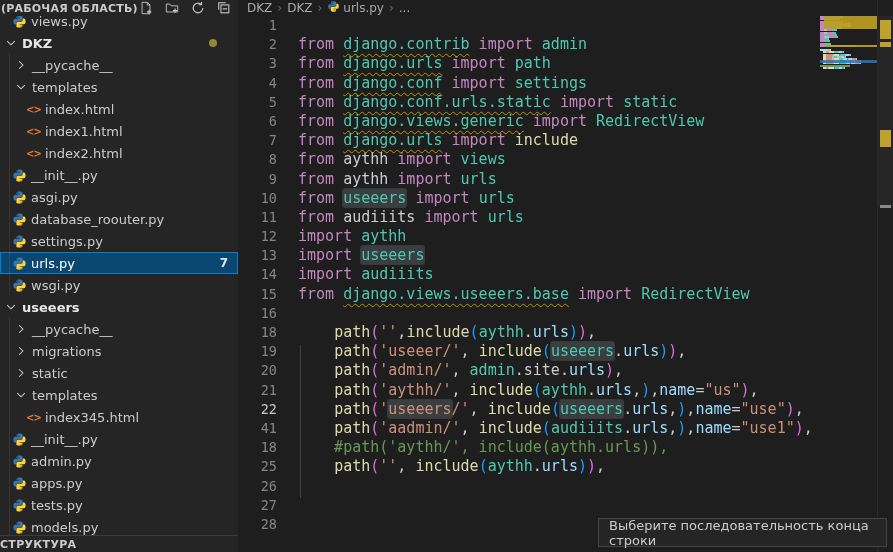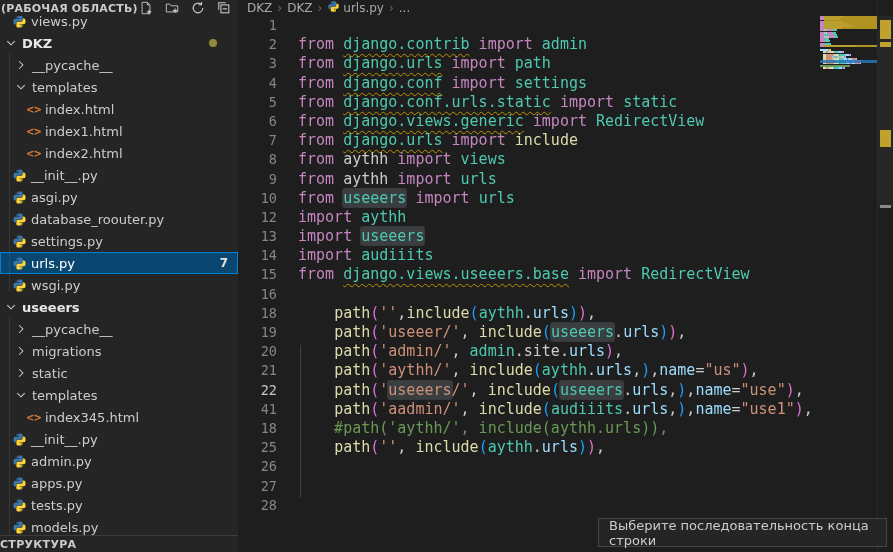--- a/index.html
+++ b/index.html
@@ -360,20 +360,24 @@
         </div>
         <div class="cline">
           <span class="lnum">9</span>
           <span class="ltext"><span class="tk-kw">from </span><span class="tk-pln">aythh</span><span class="tk-kw"> import </span><span class="tk-mod">urls</span></span>
         </div>
         <div class="cline">
           <span class="lnum">10</span>
           <span class="ltext"><span class="tk-kw">from </span><span class="tk-mod whl">useeers</span><span class="tk-kw"> import </span><span class="tk-mod">urls</span></span>
         </div>
         <div class="cline">
+          <span class="lnum">11</span>
+          <span class="ltext"><span class="tk-kw">from </span><span class="tk-pln">audiiits</span><span class="tk-kw"> import </span><span class="tk-mod">urls</span></span>
+        </div>
+        <div class="cline">
           <span class="lnum">12</span>
           <span class="ltext"><span class="tk-kw">import </span><span class="tk-mod">aythh</span></span>
         </div>
         <div class="cline">
           <span class="lnum">13</span>
           <span class="ltext"><span class="tk-kw">import </span><span class="tk-mod whl">useeers</span></span>
         </div>
         <div class="cline">
           <span class="lnum">14</span>
           <span class="ltext"><span class="tk-kw">import </span><span class="tk-mod">audiiits</span></span>

